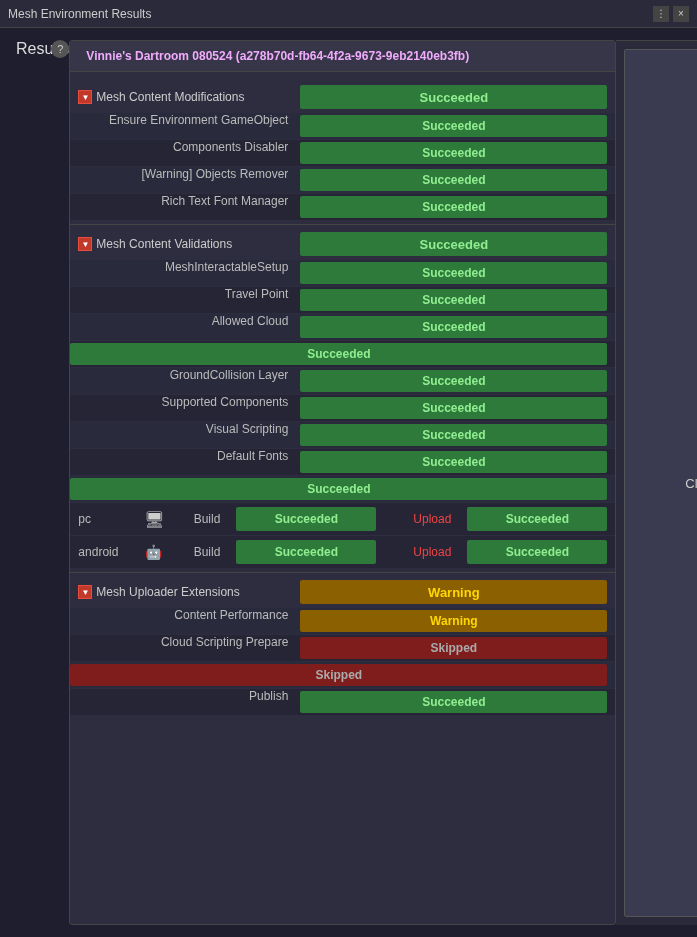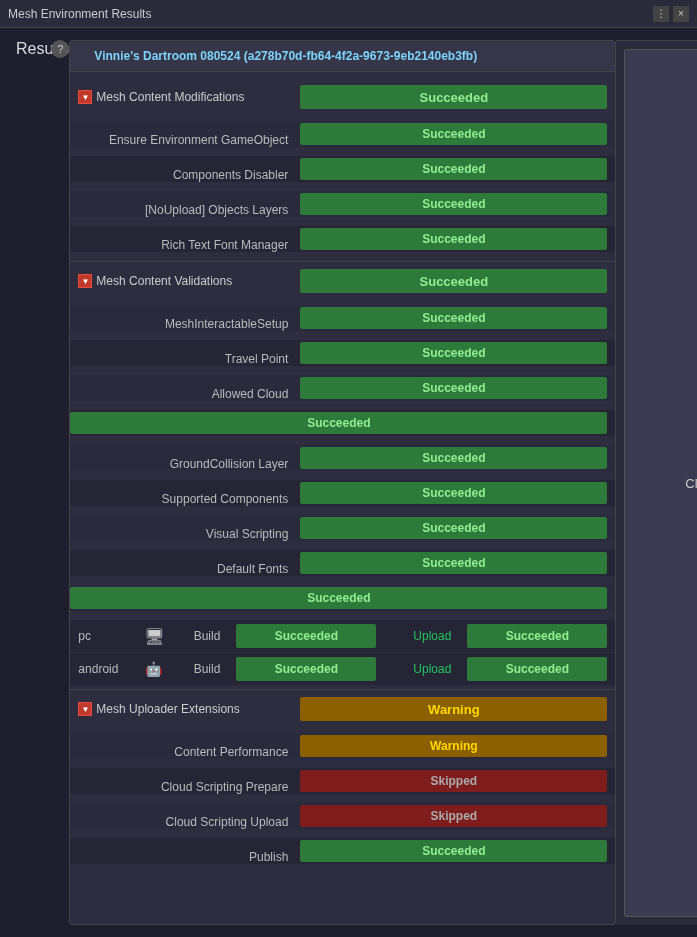--- a/index.html
+++ b/index.html
@@ -78,23 +78,23 @@
       cursor: pointer;
     }
     .results-panel {
       background: #2d2d3f;
       border: 1px solid #444;
       border-radius: 3px;
       flex: 1;
     }
     .panel-header {
       background: #363648;
-      padding: 8px 24px;
-      font-size: 12px;
-      color: #7dd3fc;
+      padding: 8px 16px;
+      font-size: 12px;
+      color: #f0abfc;
       font-weight: 600;
       border-bottom: 1px solid #444;
     }
     .section {
       margin: 4px 0;
     }
     .section-row {
       display: flex;
       align-items: center;
       min-height: 28px;
@@ -144,24 +144,24 @@
     .status-warning {
       background: #8a6000;
       color: #ffd700;
     }
     .status-skipped {
       background: #7f1d1d;
       color: #aaa;
     }
     .sub-row {
       display: flex;
-      align-items: flex-end;
+      align-items: flex-start;
       min-height: 26px;
       background: #252535;
-      margin: 9px 0;
+      margin: 1px 0;
     }
     .sub-row:nth-child(even) {
       background: #2a2a3d;
     }
     .sub-label {
       width: 230px;
       min-width: 230px;
       text-align: right;
       padding-right: 12px;
       color: #bbb;
@@ -211,21 +211,21 @@
       display: flex;
       align-items: center;
       justify-content: center;
       font-weight: 700;
       font-size: 12px;
       border-radius: 2px;
     }
     .platform-upload-label {
       width: 55px;
       text-align: right;
-      color: #22c55e;
+      color: #ef4444;
       font-size: 12px;
       margin-right: 4px;
       margin-left: 8px;
     }
     .divider {
       height: 1px;
       background: #444;
       margin: 2px 0;
     }
     .close-bar {
@@ -284,21 +284,21 @@
         </div>
         <div class="sub-row">
           <div class="sub-label">Ensure Environment GameObject</div>
           <div class="sub-status status-succeeded">Succeeded</div>
         </div>
         <div class="sub-row">
           <div class="sub-label">Components Disabler</div>
           <div class="sub-status status-succeeded">Succeeded</div>
         </div>
         <div class="sub-row">
-          <div class="sub-label">[NoUpload] Objects Layers</div>
+          <div class="sub-label">[Warning] Objects Remover</div>
           <div class="sub-status status-succeeded">Succeeded</div>
         </div>
         <div class="sub-row">
           <div class="sub-label">Rich Text Font Manager</div>
           <div class="sub-status status-succeeded">Succeeded</div>
         </div>
       </div>
 
       <div class="divider"></div>
 
@@ -380,21 +380,20 @@
         </div>
         <div class="sub-row">
           <div class="sub-label">Content Performance</div>
           <div class="sub-status status-warning">Warning</div>
         </div>
         <div class="sub-row">
           <div class="sub-label">Cloud Scripting Prepare</div>
           <div class="sub-status status-skipped">Skipped</div>
         </div>
         <div class="sub-row">
-          <div class="sub-label">Cloud Scripting Upload</div>
           <div class="sub-status status-skipped">Skipped</div>
         </div>
         <div class="sub-row">
           <div class="sub-label">Publish</div>
           <div class="sub-status status-succeeded">Succeeded</div>
         </div>
       </div>
 
     </div>
   </div>

